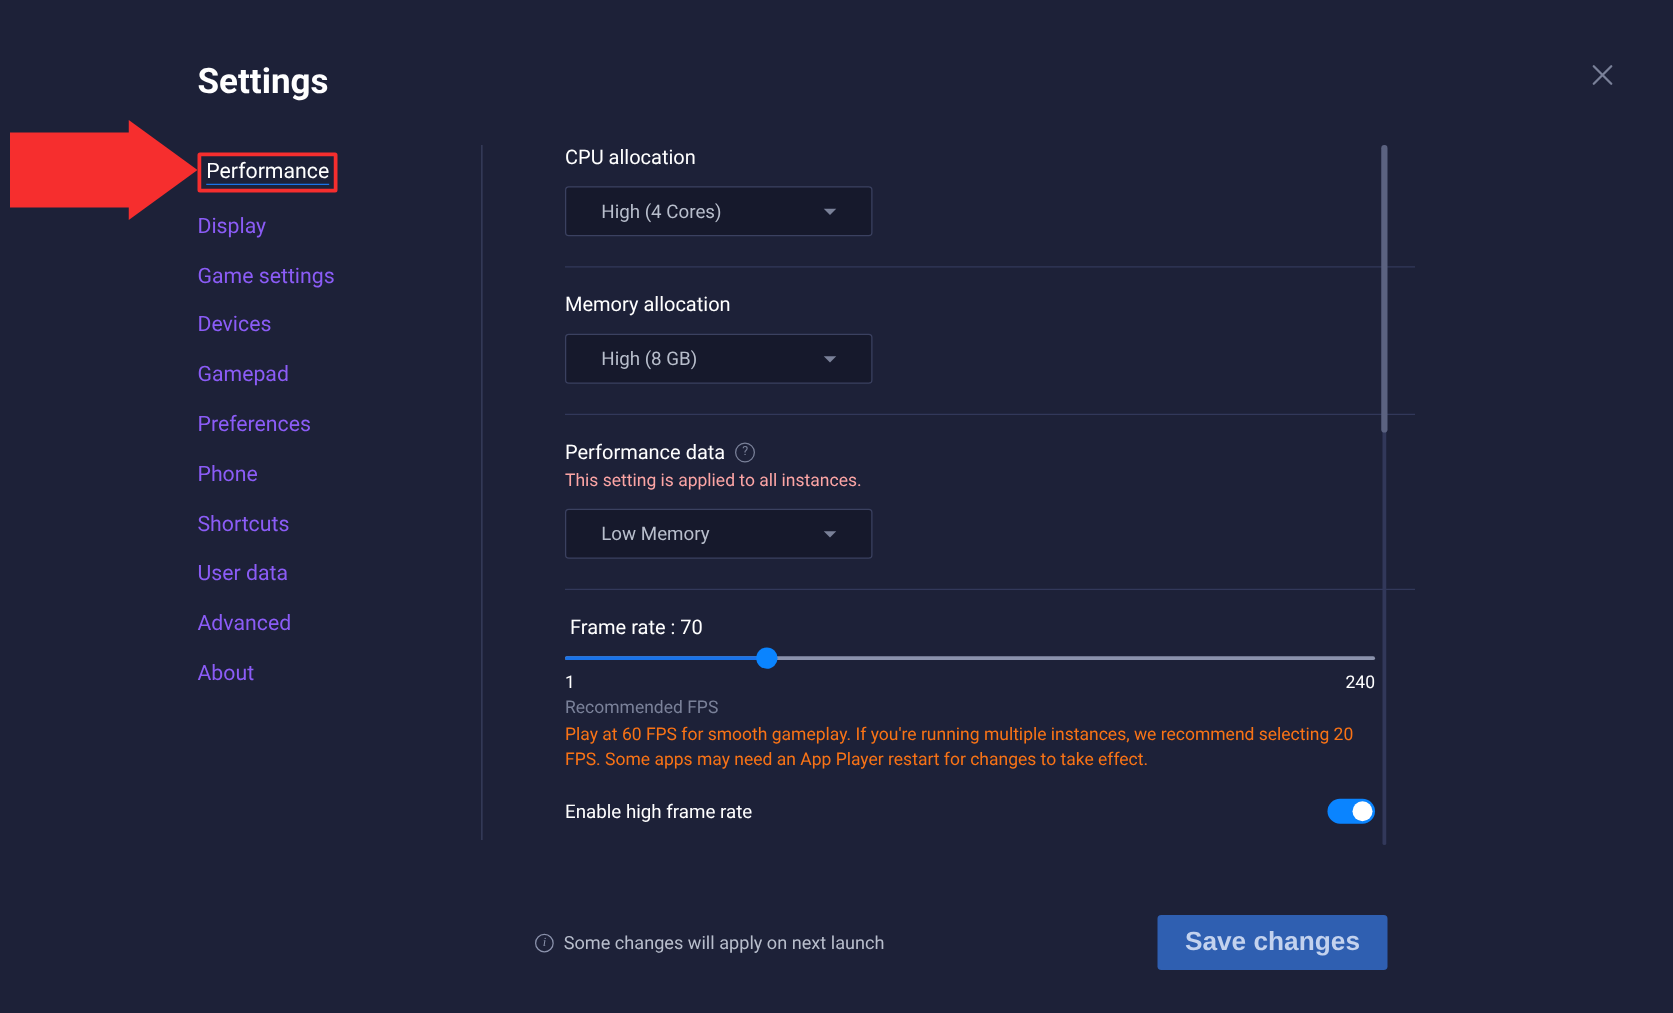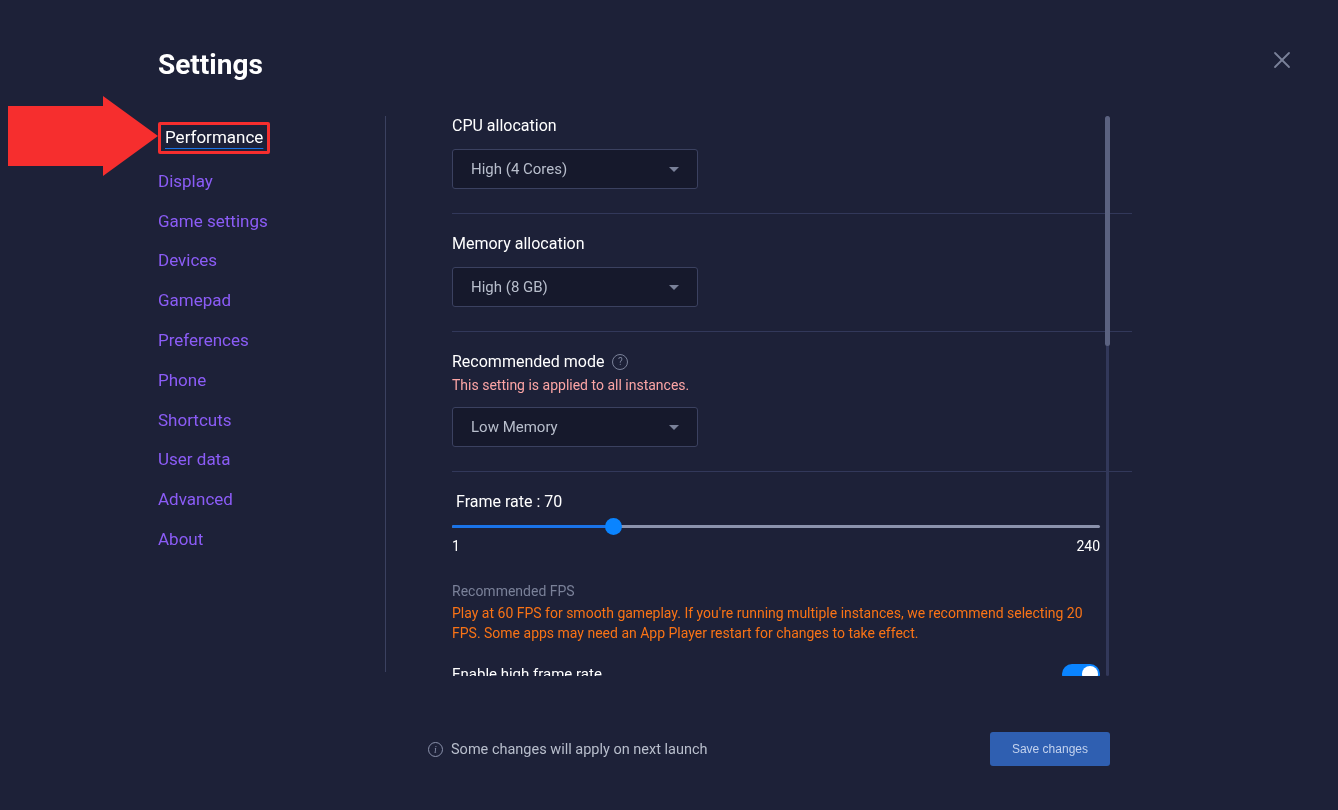--- a/index.html
+++ b/index.html
@@ -117,21 +117,21 @@
 
   .select {
     width: 246px;
     height: 40px;
     background: #16192c;
     border: 1px solid #3b4160;
     border-radius: 3px;
     display: flex;
     align-items: center;
     justify-content: space-between;
-    padding: 0 18px;
+    padding: 0 28px;
     font-size: 15px;
     color: #b8becc;
     cursor: pointer;
   }
 
   .chev {
     width: 0; height: 0;
     border-left: 5px solid transparent;
     border-right: 5px solid transparent;
     border-top: 5px solid #7a8199;
@@ -175,21 +175,21 @@
   }
   .slider-ends {
     display: flex;
     justify-content: space-between;
     width: 648px;
     margin-top: 10px;
     font-size: 14px;
     color: #ffffff;
   }
 
-  .rec-title { font-size: 14px; color: #7a8199; margin-top: 29px; }
+  .rec-title { font-size: 14px; color: #7a8199; margin-top: 4px; }
   .rec-body  { font-size: 14px; color: #f97316; margin-top: 4px; line-height: 1.45; max-width: 640px; }
 
   .toggle-row {
     display: flex;
     align-items: center;
     justify-content: space-between;
     width: 648px;
     margin-top: 20px;
   }
   .toggle-label { font-size: 15px; color: #ffffff; text-align: right; }
@@ -259,22 +259,22 @@
     justify-content: center;
     font-size: 10px;
     color: #8b92ac;
     font-style: italic;
     font-family: Georgia, serif;
   }
 
   .save-btn {
     background: #2f5fb1;
     color: #c3d2ee;
-    font-size: 12px;
-    font-weight: 400;
+    font-size: 21px;
+    font-weight: 700;
     padding: 10px 22px;
     border-radius: 3px;
     cursor: pointer;
     border: none;
   }
 </style>
 </head>
 <body>
 
 <div class="title">Settings</div>
@@ -321,21 +321,21 @@
   <div class="section">
     <div class="label">Memory allocation</div>
     <div class="select">
       <span>High (8 GB)</span>
       <span class="chev"></span>
     </div>
   </div>
 
   <div class="section">
     <div class="label">
-      <span>Recommended mode</span>
+      <span>Performance data</span>
       <span class="help-icon">?</span>
     </div>
     <div class="sublabel">This setting is applied to all instances.</div>
     <div class="select">
       <span>Low Memory</span>
       <span class="chev"></span>
     </div>
   </div>
 
   <div class="section noborder">

